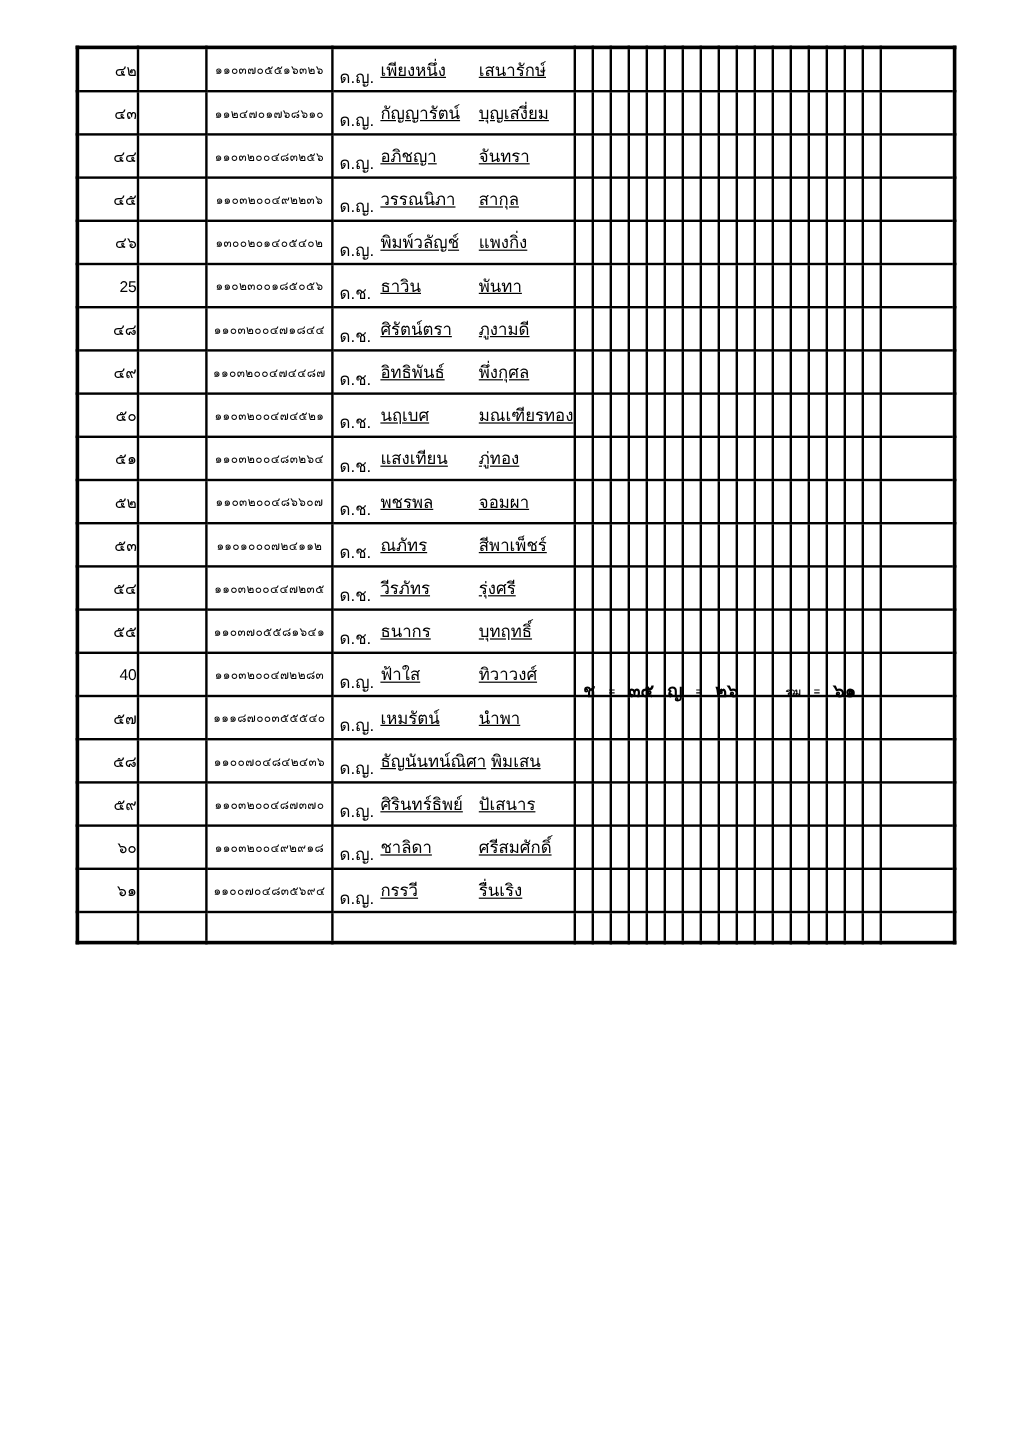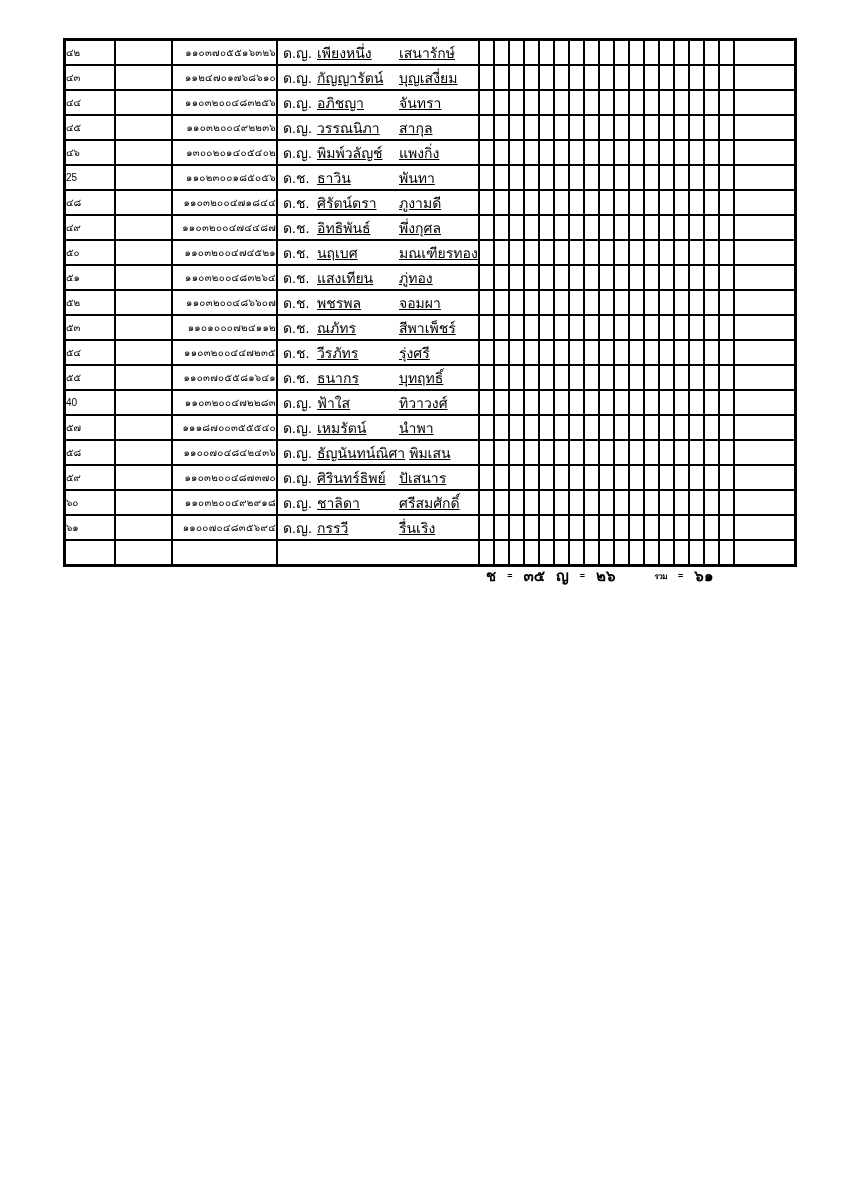--- a/index.html
+++ b/index.html
@@ -25,28 +25,28 @@
     border: 3px solid #000;
   }
   table.roster td {
     border: 2px solid #000;
     height: 23px;
     padding: 0;
     vertical-align: middle;
     overflow: visible;
     white-space: nowrap;
   }
-  td.col-no    { width: 48px;  text-align: left; font-size: 10px; }
+  td.col-no    { width: 48px;  text-align: right; font-size: 13px; }
   td.col-blank { width: 55px; }
-  td.col-id    { width: 103px; text-align: right; font-size: 10px; letter-spacing: 0.3px; }
+  td.col-id    { width: 103px; text-align: center; font-size: 10px; letter-spacing: 0.3px; }
   td.col-name  { width: 190px; font-size: 14px; }
   td.col-mark  { width: 13px; }
   td.col-end   { width: 59px; }
   .name-wrap { display: flex; align-items: center; padding-left: 5px; }
-  .name-prefix { display: inline-block; width: 34px;  flex: none; }
+  .name-prefix { display: inline-block; width: 34px;  flex: none; margin-top: 12px; }
   .name-first  { display: inline-block; min-width: 78px; flex: none; padding-right: 4px; text-decoration: underline; }
   .name-last   { display: inline-block; text-decoration: underline; }
   .summary {
     position: absolute;
     left: 486px;
     top: 565px;
     height: 22px;
     display: flex;
     align-items: center;
     gap: 11px;

